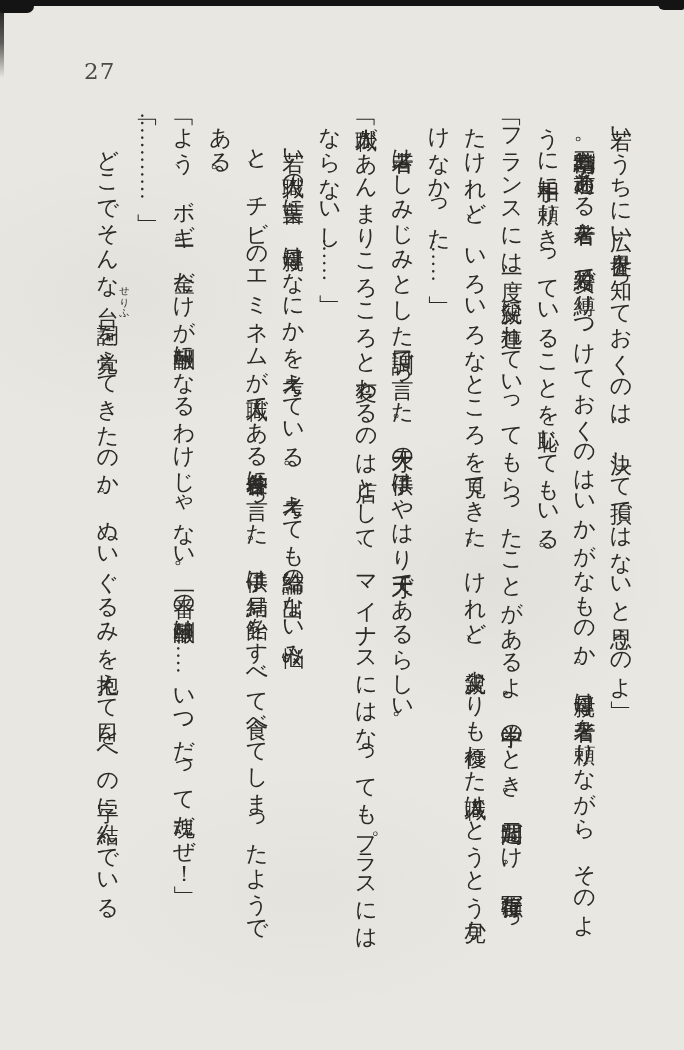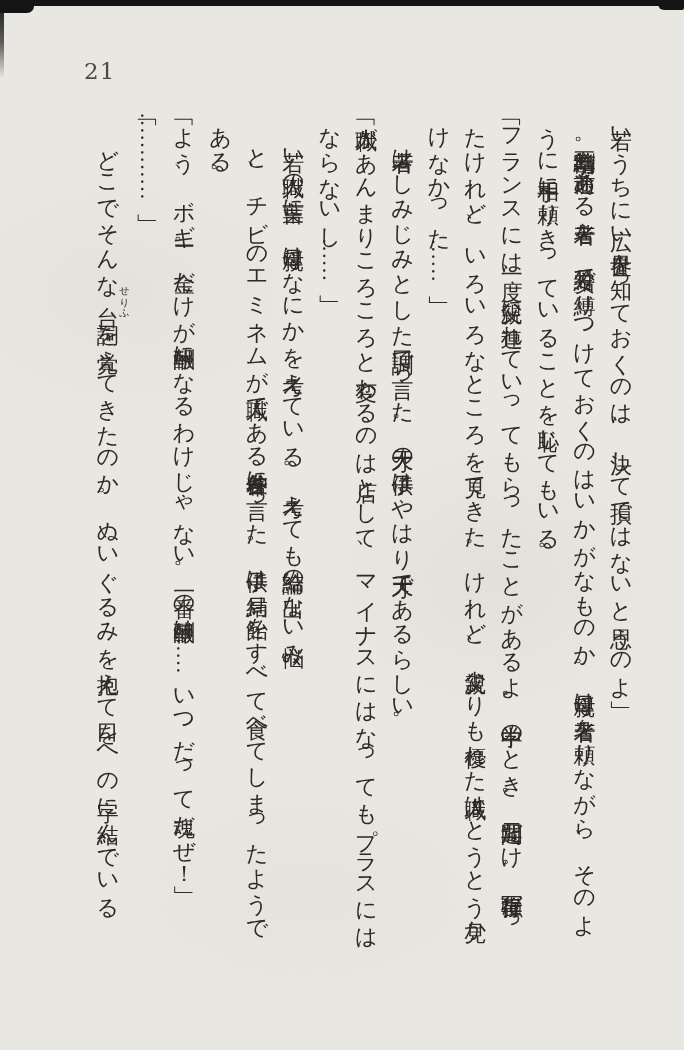--- a/index.html
+++ b/index.html
@@ -93,21 +93,21 @@
     letter-spacing: 0;
     color: var(--ink);
   }
 </style>
 </head>
 <body>
 
 <div class="page">
   <div class="edge-top"></div>
   <div class="edge-left"></div>
-  <span class="page-number">21</span>
+  <span class="page-number">27</span>
   <div class="text-block">
       <p>若いうちに広い世界を知っておくのは、決して損ではないと思うのよ」</p>
       <p class="indent">給与五割増。前途ある若者を、安月給で縛りつけておくのはいかがなものか。母親は若者を頼りながら、そのように相手に頼りきっていることを恥じてもいる。</p>
       <p>「フランスには一度、親父に連れていってもらったことがあるよ。中学のとき。二週間だけ。強行軍だったけれど、いろいろなところを見てきた。けれど、親父よりも優れた職人はとうとう見かけなかった……」</p>
       <p class="indent">若者はしみじみとした口調で言った。天才の子供はやはり天才であるらしい。</p>
       <p>「職人があんまりころころと変わるのは店として、マイナスにはなってもプラスにはならないし……」</p>
       <p class="indent">若い職人の言葉に、母親はなにかを考えている。考えても結論の出ない悩み。</p>
       <p class="indent">と、チビのエミネムが職人である仲谷友希に言った。子供は結局、飴をすべて食べてしまったようである。</p>
       <p>「よう、ボギー。金だけが報酬になるわけじゃない。一番の報酬は……いつだって魂だぜ！」</p>
       <p>「…………」</p>

